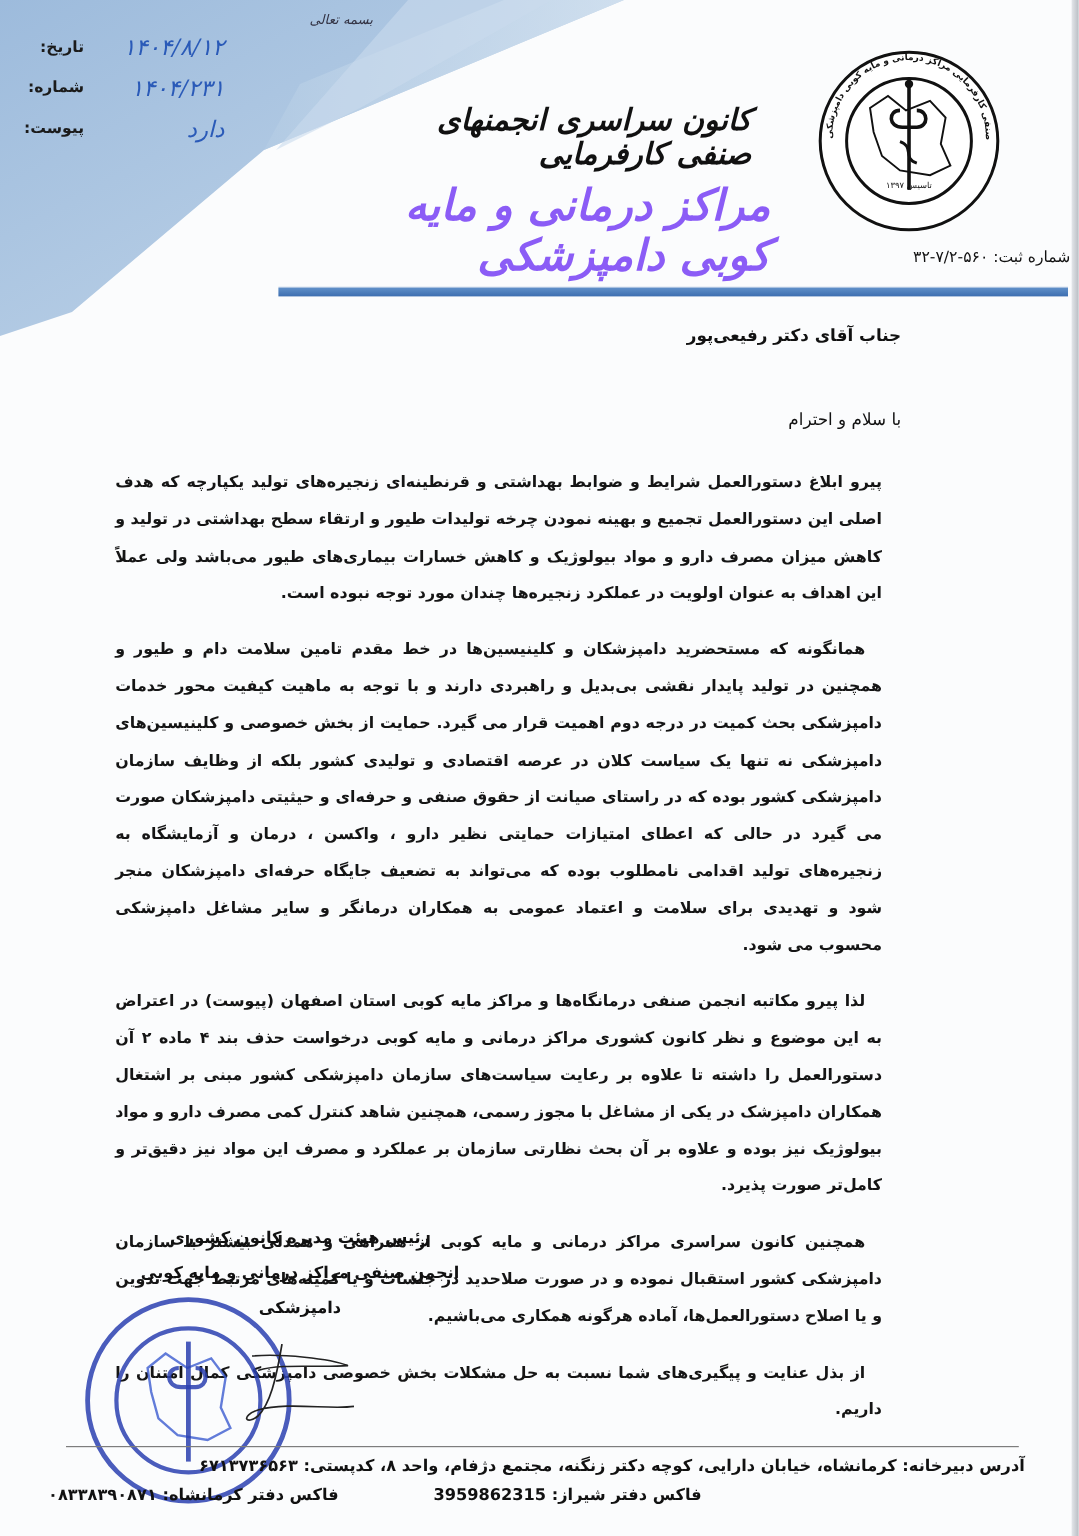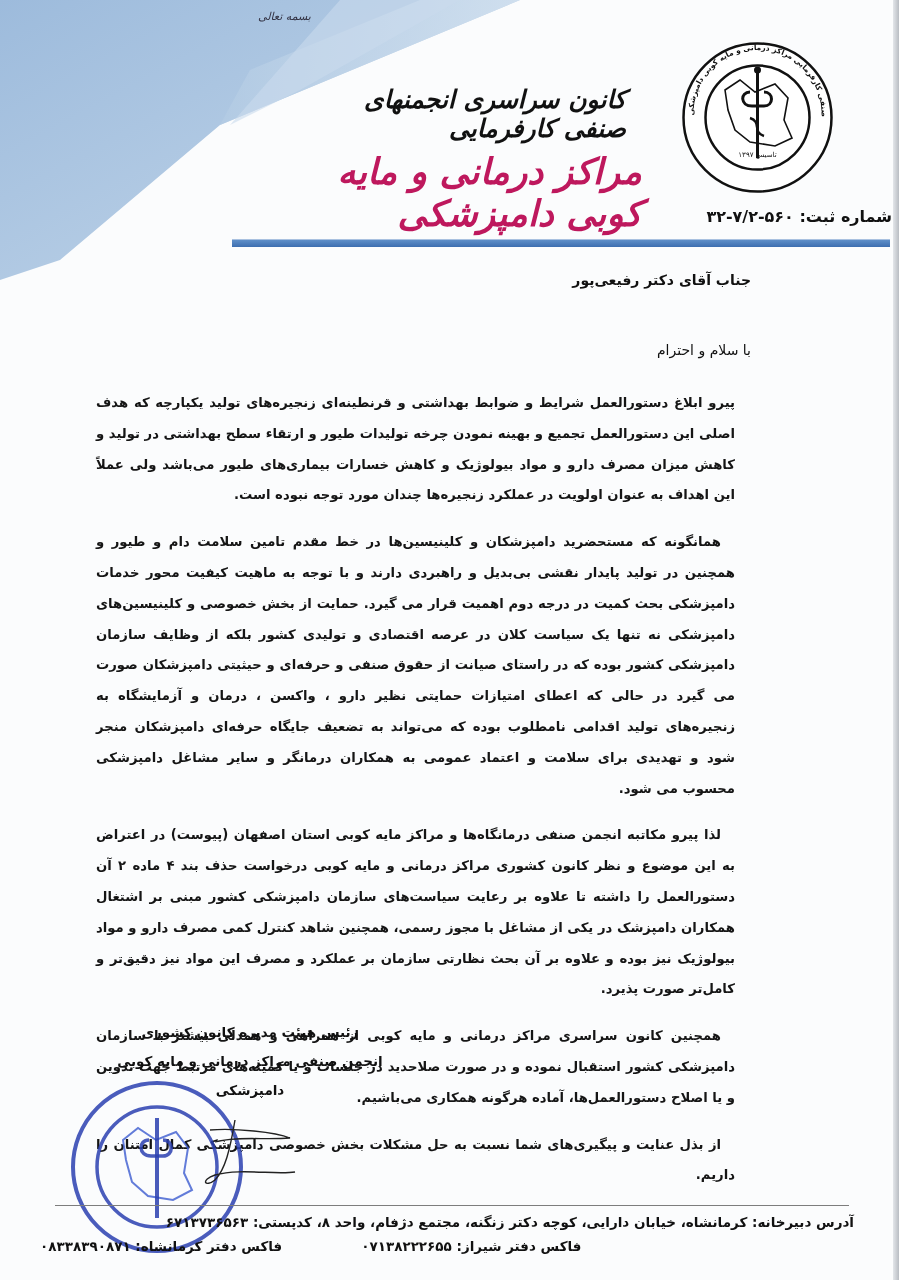--- a/index.html
+++ b/index.html
@@ -11,25 +11,25 @@
   
   .meta { position:absolute; left:8px; top:22px; width:185px; font-size:13px; font-weight:bold; color:#1b1b1b; }
   .meta-row { display:flex; flex-direction:row-reverse; align-items:center; height:34px; }
   .meta-label { width:62px; text-align:right; }
   .meta-val { flex:1; text-align:right; font-family:"DejaVu Serif", serif; font-weight:normal; color:#2a5ab8; font-size:19px; font-style:italic; padding-right:6px; }
 
   .basmala { position:absolute; left:226px; top:10px; font-size:11px; color:#334; font-style:italic;margin-left:32px; }
 
   
   .title1 { position:absolute; left:326px; top:85px; width:300px; text-align:right; font-family:"DejaVu Serif", serif; font-style:italic; font-weight:bold; font-size:25px; color:#111; }
-  .title2 { position:absolute; left:262px; top:150px; width:380px; text-align:right; font-family:"DejaVu Serif", serif; font-style:italic; font-weight:bold; font-size:36px; color:#be185d; letter-spacing:-0.5px; }
+  .title2 { position:absolute; left:262px; top:150px; width:380px; text-align:right; font-family:"DejaVu Serif", serif; font-style:italic; font-weight:bold; font-size:36px; color:#8b5cf6; letter-spacing:-0.5px; }
 
   
   .logo { position:absolute; left:680px; top:40px; width:155px; height:155px; }
-  .reg-no { position:absolute; left:670px; top:207px; width:222px; text-align:right; font-size:16px; font-weight:bold; color:#111; }
+  .reg-no { position:absolute; left:670px; top:207px; width:222px; text-align:right; font-size:13px; font-weight:normal; color:#111; }
   .header-bar { position:absolute; left:232px; top:239px; width:658px; height:7px; background:linear-gradient(#5f8fc8,#3d6eb0); border-top:1px solid #a9c1e0; }
   .right-edge { position:absolute; right:0; top:0; width:6px; height:1280px; background:linear-gradient(90deg,#e3e6ea,#b9bdc3); }
 
   
   .addr { position:absolute; right:148px; top:265px; font-size:14px; font-weight:bold; line-height:30px; }
   .greeting { position:absolute; right:148px; top:342px; font-size:14px; font-weight:normal; }
 
   .body { position:absolute; left:80px; right:148px; top:372px; text-align:justify; text-align-last:right; font-size:13.2px; line-height:30.8px; font-weight:bold; color:#151515; }
   .body p { margin:16px; text-indent:0; }
   .body p.ind { text-indent:14px; }
@@ -60,20 +60,34 @@
   </defs>
   <polygon points="0,0 520,0 220,125 60,260 0,280" fill="url(#g1)"></polygon>
   <polygon points="220,125 520,0 420,0 420,0 250,70" fill="url(#g2)" opacity="0.7"></polygon>
   <polygon points="340,0 460,0 300,90 230,125" fill="#c9dbec" opacity="0.6"></polygon>
 </svg>
 <div class="right-edge"></div>
 
 <div class="page">
   <div class="basmala">بسمه تعالی</div>
 
+  <div class="meta rtl">
+    <div class="meta-row">
+      <span class="meta-label">تاریخ:</span>
+      <span class="meta-val">۱۴۰۴/۸/۱۲</span>
+    </div>
+    <div class="meta-row">
+      <span class="meta-label">شماره:</span>
+      <span class="meta-val">۱۴۰۴/۲۳۱</span>
+    </div>
+    <div class="meta-row">
+      <span class="meta-label">پیوست:</span>
+      <span class="meta-val">دارد</span>
+    </div>
+  </div>
 
   <div class="title1 rtl">کانون سراسری انجمنهای صنفی کارفرمایی</div>
   <div class="title2 rtl">مراکز درمانی و مایه کوبی دامپزشکی</div>
 
   <svg class="logo" viewBox="0 0 155 155">
     <circle cx="77.5" cy="77.5" r="74" fill="#fff" stroke="#111" stroke-width="2.5"></circle>
     <circle cx="77.5" cy="77.5" r="52" fill="#fff" stroke="#111" stroke-width="2.5"></circle>
     <path d="M45 50 L60 40 L75 52 L95 44 L108 58 L104 80 L112 98 L95 106 L70 102 L55 90 L48 70 Z" fill="none" stroke="#111" stroke-width="1.6"></path>
     <line x1="77.5" y1="30" x2="77.5" y2="118" stroke="#111" stroke-width="3"></line>
     <circle cx="77.5" cy="30" r="3.5" fill="#111"></circle>
@@ -116,16 +130,16 @@
   <div class="sig rtl">
     <div>رئیس هیئت مدیره کانون کشوری</div>
     <div>انجمن صنفی مراکز درمانی و مایه کوبی دامپزشکی</div>
   </div>
 
   <div class="footer-line"></div>
   <div class="footer rtl">
     <div>آدرس دبیرخانه: کرمانشاه، خیابان دارایی، کوچه دکتر زنگنه، مجتمع دژفام، واحد ۸، کدپستی: ۶۷۱۳۷۳۶۵۶۳</div>
     <div class="footer-row2">
       <span>فاکس دفتر کرمانشاه: ۰۸۳۳۸۳۹۰۸۷۱</span>
-      <span>فاکس دفتر شیراز: ۰۷۱۳۸۲۲۲۶۵۵</span>
+      <span>فاکس دفتر شیراز: 3959862315</span>
     </div>
   </div>
 </div>
 
 </body></html>

